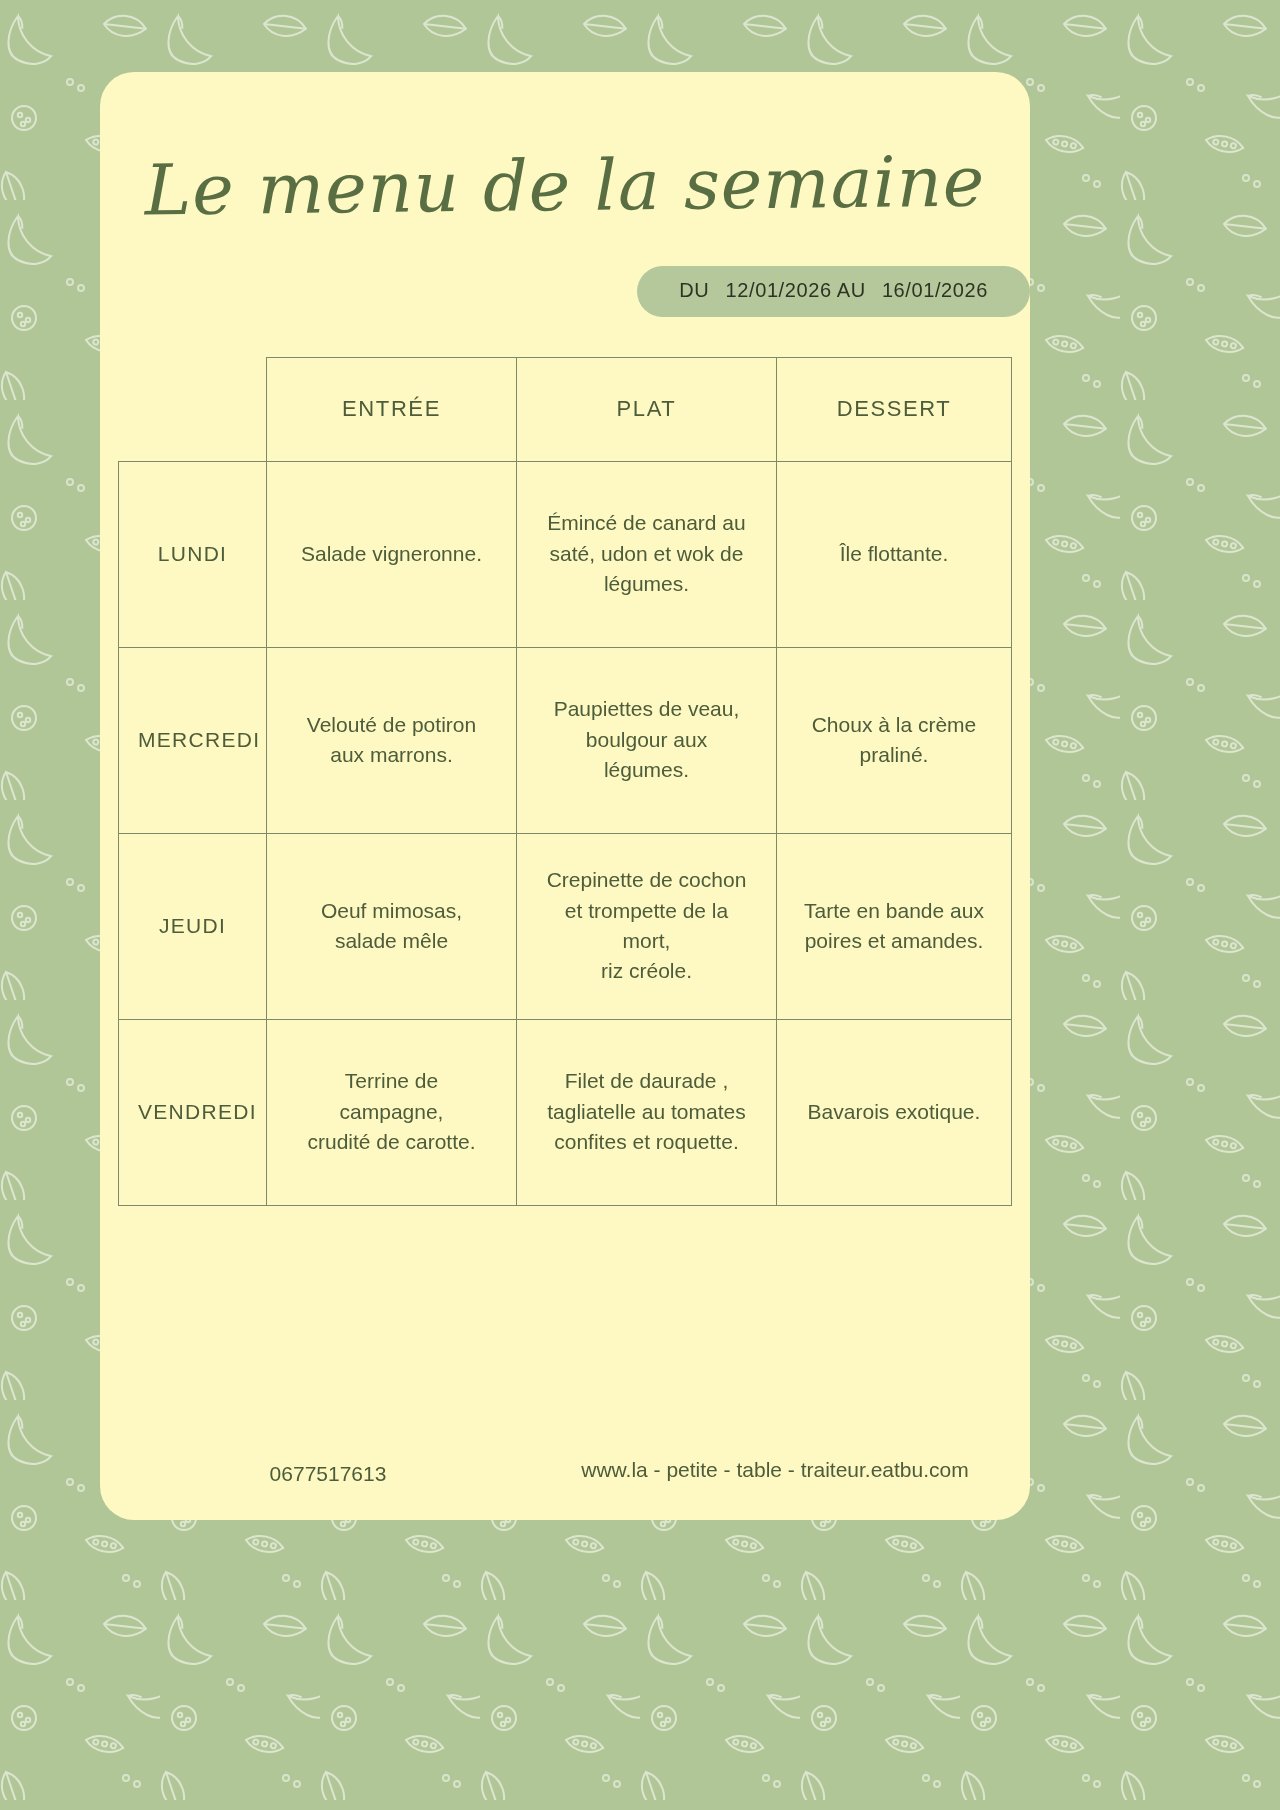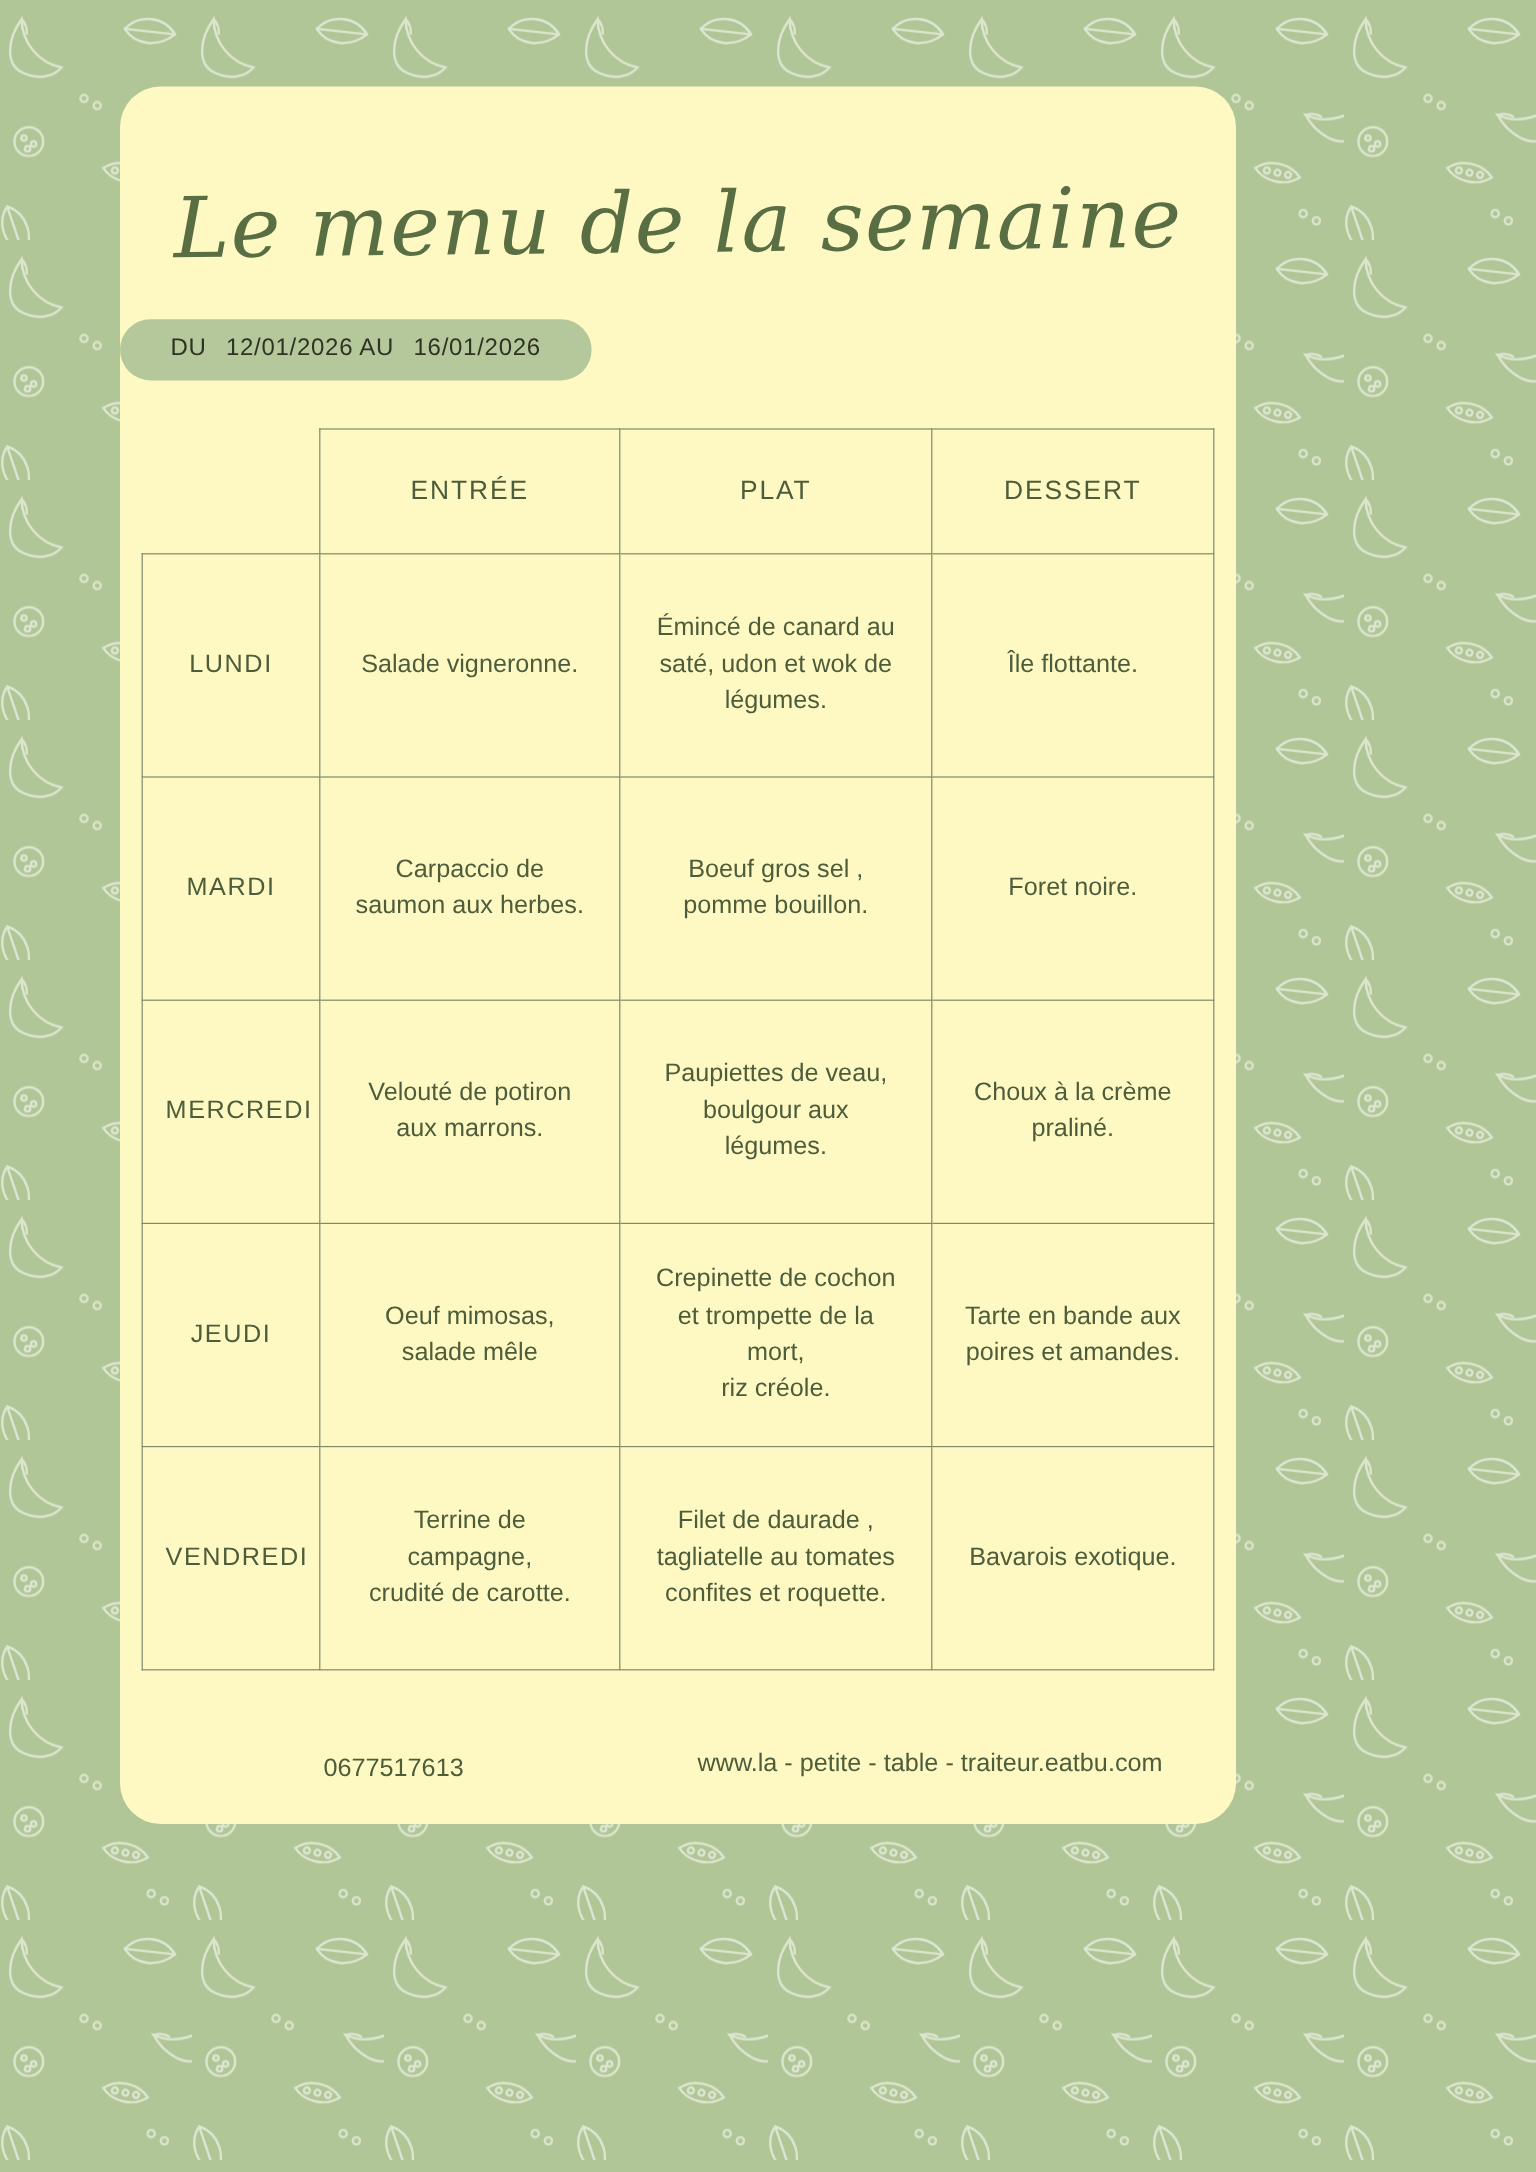--- a/index.html
+++ b/index.html
@@ -47,21 +47,21 @@
     font-size: 70px;
     letter-spacing: 1px;
     margin-top: 78px;
     line-height: 1.05;
     transform: rotate(-0.6deg);
     white-space: nowrap;
   }
 
   #date-badge-wrap {
     display: flex;
-    justify-content: flex-start;
+    justify-content: flex-end;
     margin-top: 42px;
   }
 
   #date-badge {
     background: #b5c89b;
     color: #2e3323;
     border-radius: 26px;
     padding: 13px 42px 15px 42px;
     font-size: 20px;
     letter-spacing: 0.6px;
@@ -220,28 +220,20 @@
     <tbody>
       <tr>
         <td class="day-cell">LUNDI</td>
         <td class="dish-cell">Salade vigneronne.</td>
         <td class="dish-cell">Émincé de canard au
 saté, udon et wok de
 légumes.</td>
         <td class="dish-cell">Île flottante.</td>
       </tr>
       <tr>
-        <td class="day-cell">MARDI</td>
-        <td class="dish-cell">Carpaccio de
-saumon aux herbes.</td>
-        <td class="dish-cell">Boeuf gros sel ,
-pomme bouillon.</td>
-        <td class="dish-cell">Foret noire.</td>
-      </tr>
-      <tr>
         <td class="day-cell">MERCREDI</td>
         <td class="dish-cell">Velouté de potiron
 aux marrons.</td>
         <td class="dish-cell">Paupiettes de veau,
 boulgour aux
 légumes.</td>
         <td class="dish-cell">Choux à la crème
 praliné.</td>
       </tr>
       <tr>

